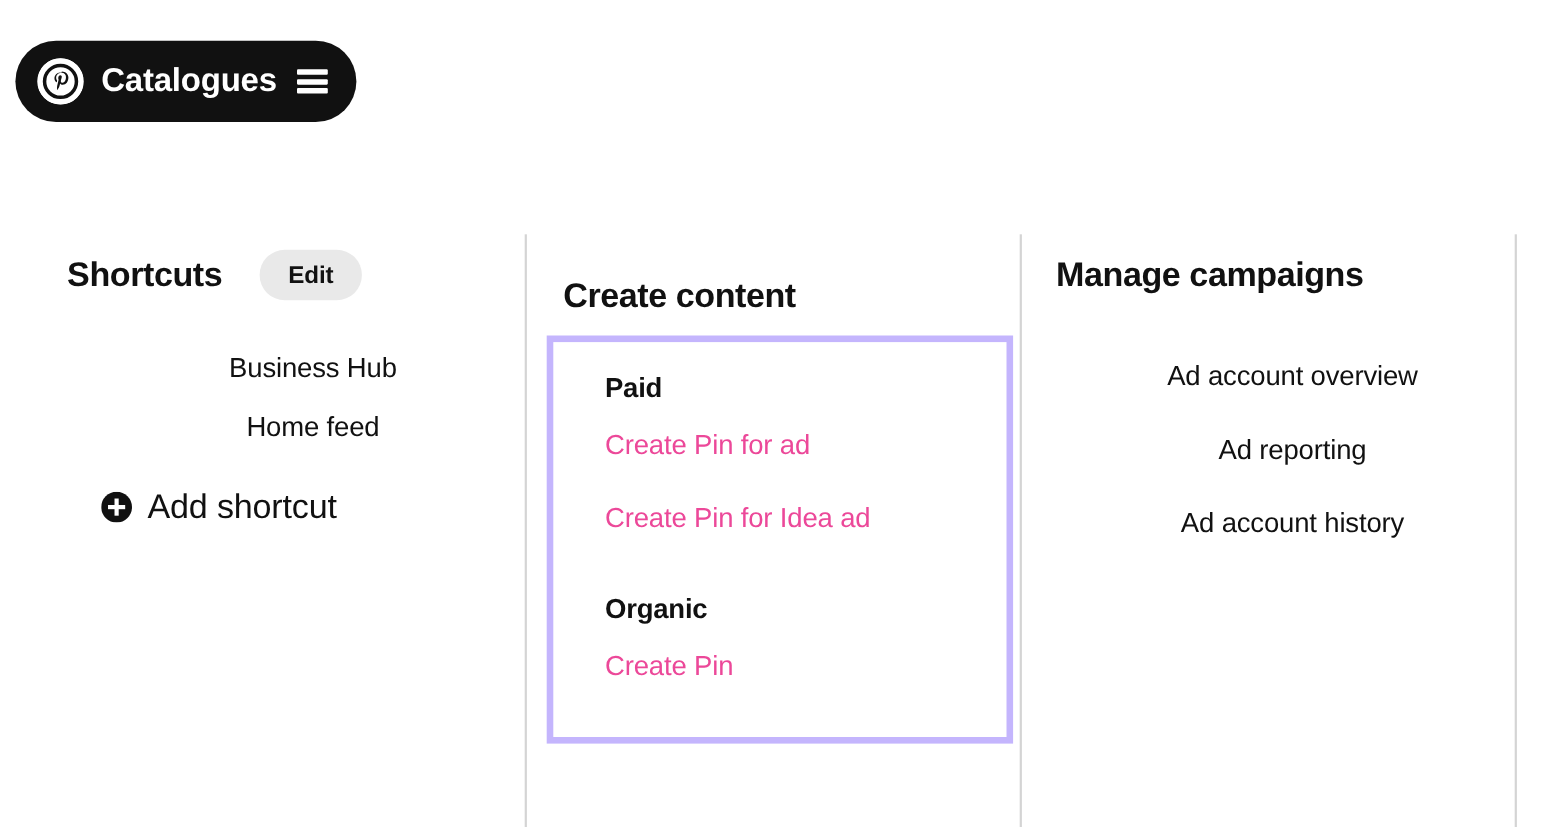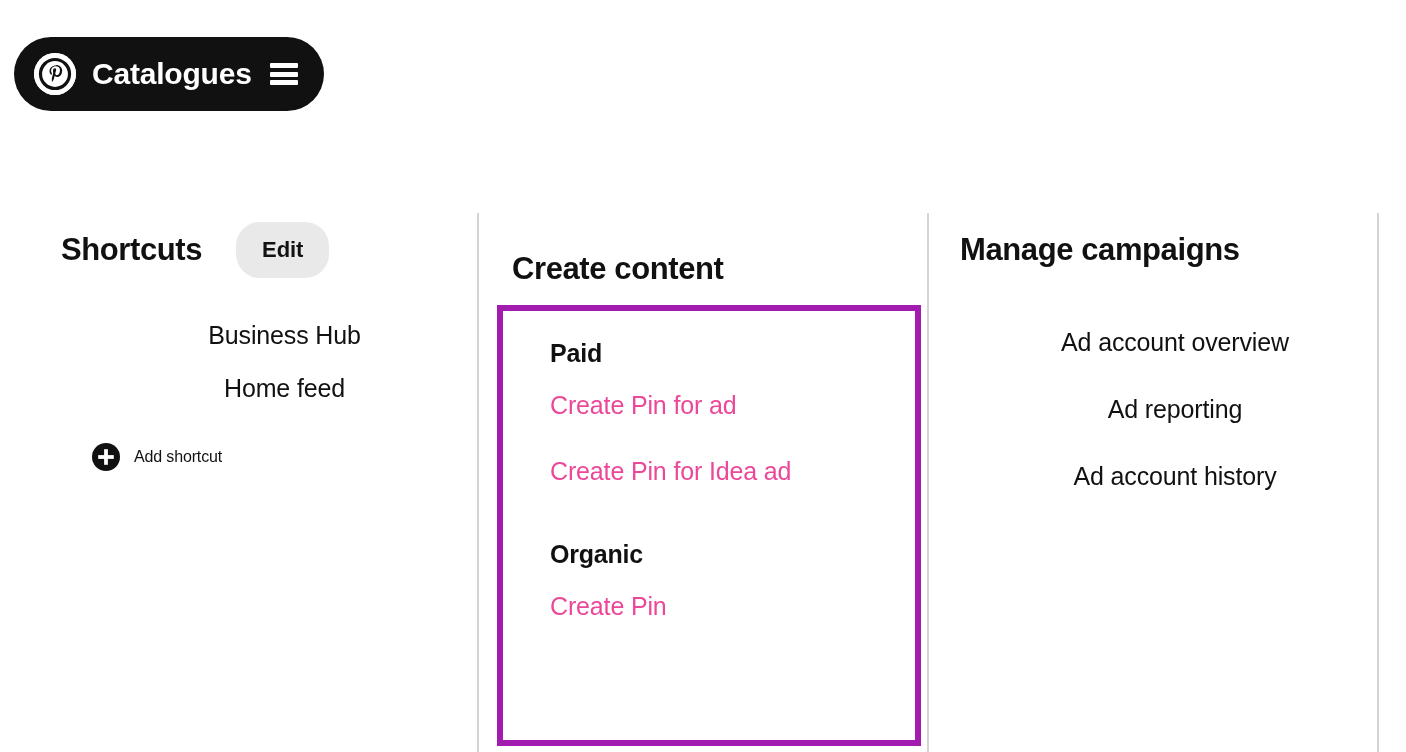--- a/index.html
+++ b/index.html
@@ -99,21 +99,21 @@
   }
   #col-shortcuts .col-header { padding-left: 61px; }
   #col-create .col-header    { padding-left: 33px; align-items: flex-end; }
   #col-manage .col-header    { padding-left: 31px; }
 
   #edit-button {
     margin-left: 22px;
     background: #e9e9e9;
     border: none;
     border-radius: 24px;
-    height: 56px;
+    height: 46px;
     padding: 0 26px;
     font-family: "Liberation Sans", sans-serif;
     font-size: 22px;
     font-weight: bold;
     color: #111111;
     cursor: pointer;
     letter-spacing: -0.1px;
   }
 
   .col-body { padding-top: 22px; text-align: center; }
@@ -139,35 +139,35 @@
     cursor: pointer;
     margin-top: 14px;
   }
   #plus-icon {
     width: 28px;
     height: 28px;
     flex: none;
     display: block;
   }
   #add-shortcut .label {
-    font-size: 16px;
+    font-size: 31px;
     color: #111111;
     letter-spacing: -0.15px;
     white-space: nowrap;
   }
 
   
   #create-box {
     position: absolute;
     left: 497px;
     top: 305px;
     width: 424px;
-    height: 441px;
+    height: 371px;
     box-sizing: border-box;
-    border: 6px solid #a21caf;
+    border: 6px solid #c4b5fd;
     background: transparent;
   }
   #create-box-inner {
     position: absolute;
     left: 0; top: 0;
     width: 424px;
     padding: 30px 0 0 47px;
     box-sizing: border-box;
   }
   .group-label {

